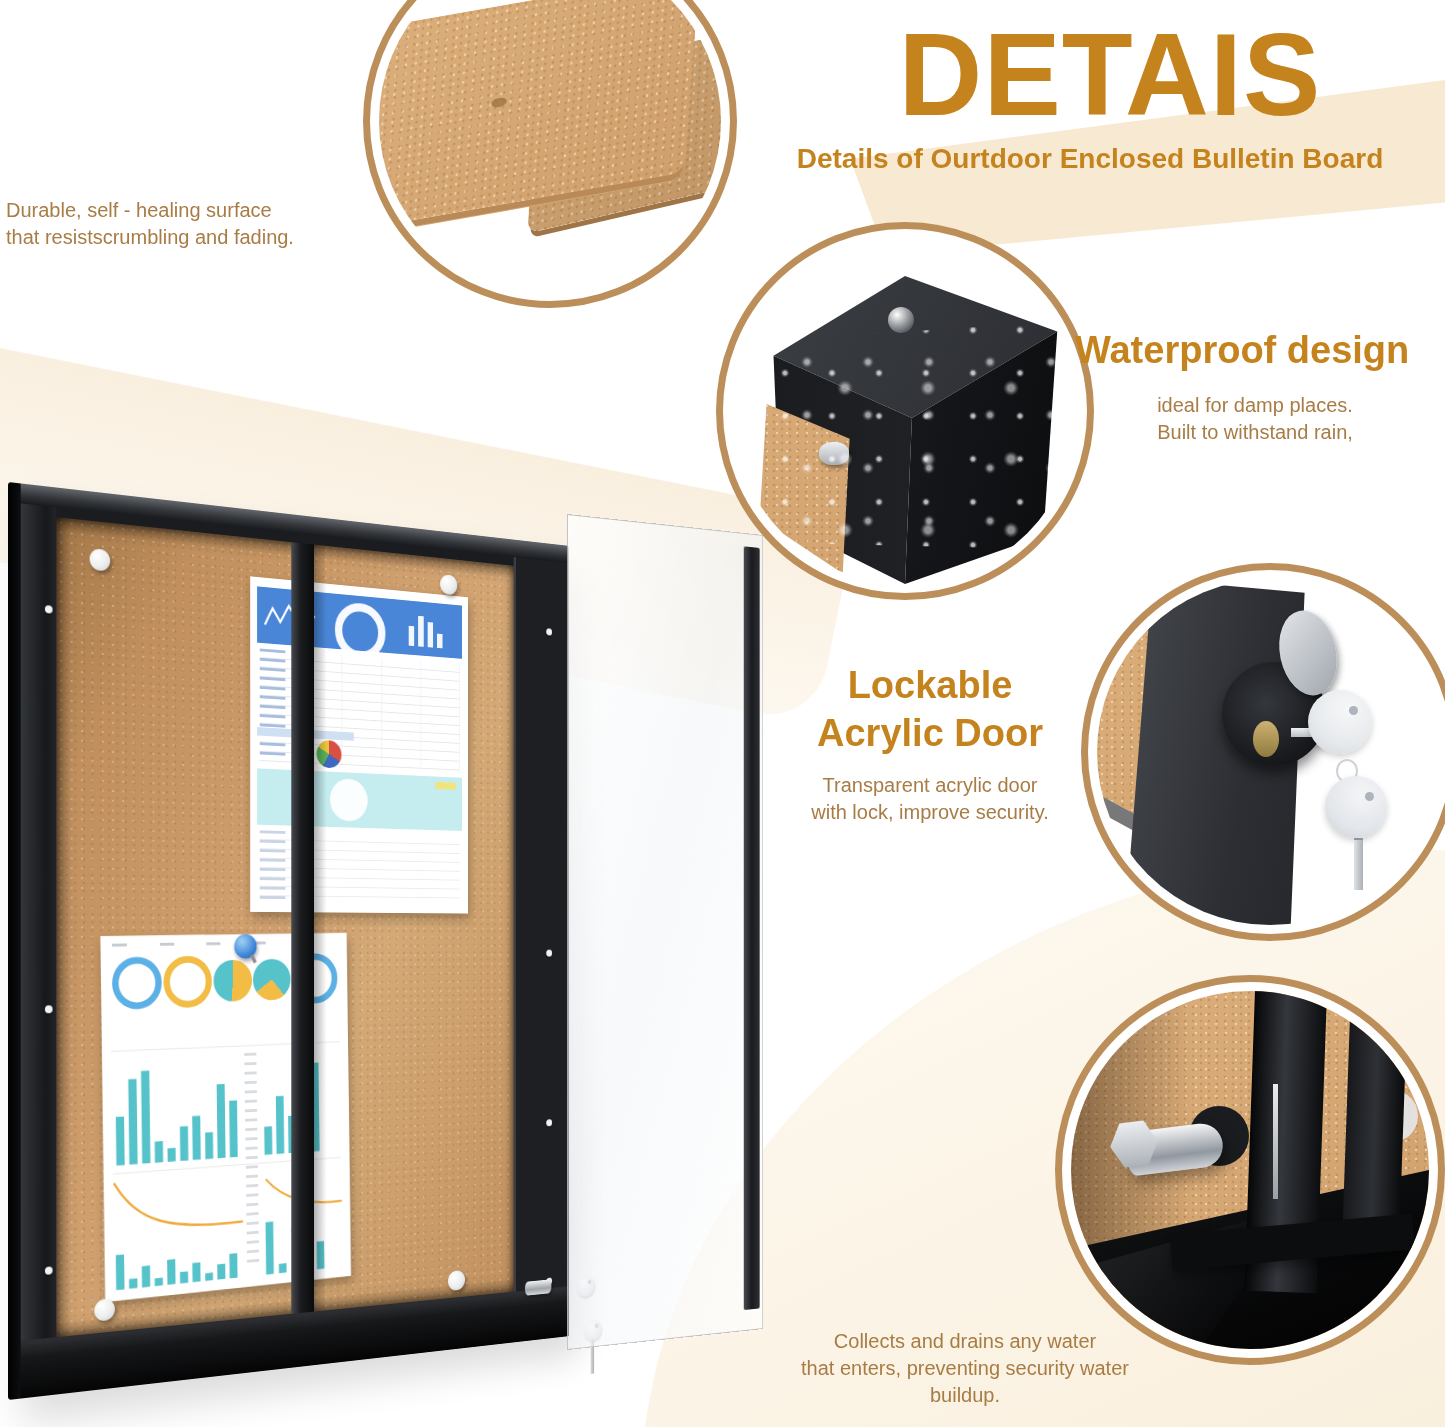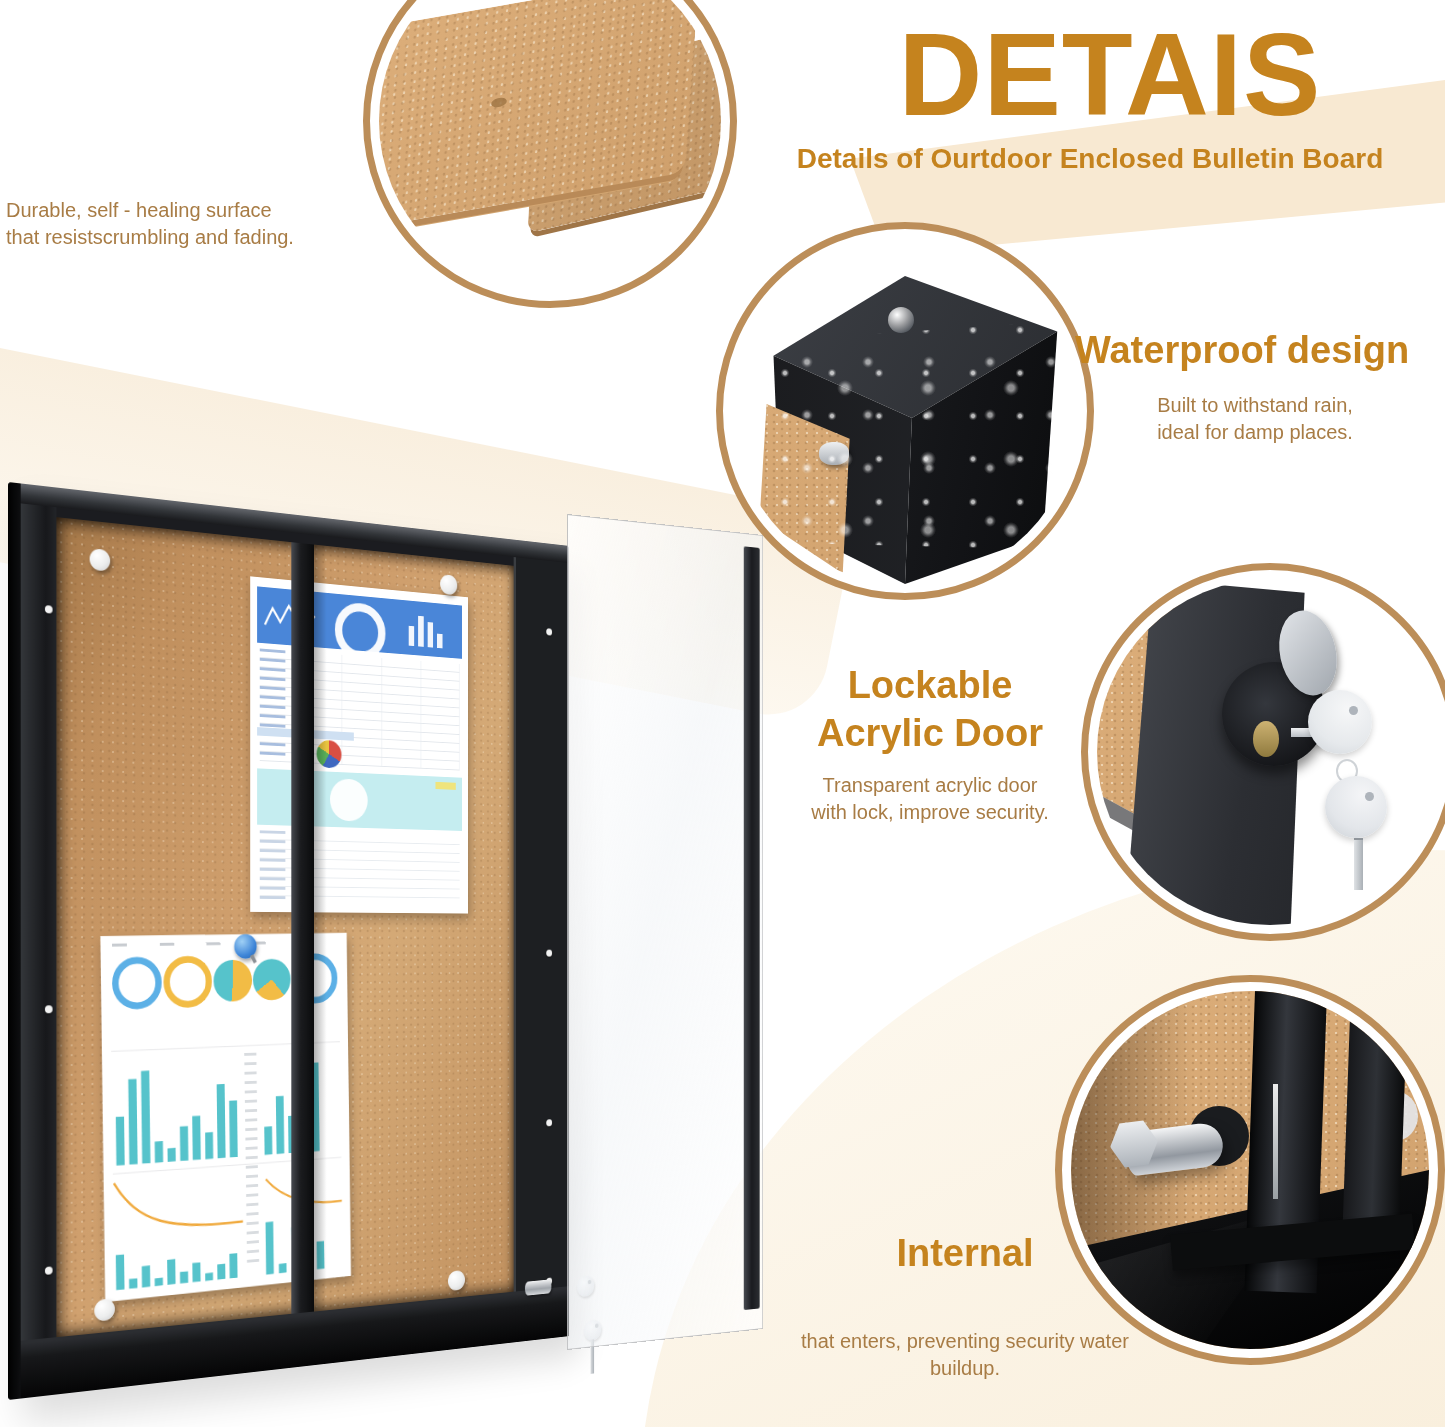--- a/index.html
+++ b/index.html
@@ -383,34 +383,34 @@
   <div class="abs h-orange t-title">DETAIS</div>
   <div class="abs h-orange t-subtitle">Details of Ourtdoor Enclosed Bulletin Board</div>
 
   <div class="abs t-body t-cork-b">
     <div>Durable, self - healing surface</div>
     <div>that resistscrumbling and fading.</div>
   </div>
 
   <div class="abs h-orange t-water-h">Waterproof design</div>
   <div class="abs t-body t-water-b">
+    <div>ideal for damp places.</div>
     <div>Built to withstand rain,</div>
-    <div>ideal for damp places.</div>
   </div>
 
   <div class="abs h-orange t-lock-h">
     <div>Lockable</div>
     <div>Acrylic Door</div>
   </div>
   <div class="abs t-body t-lock-b">
     <div>Transparent acrylic door</div>
     <div>with lock, improve security.</div>
   </div>
 
   <div class="abs h-orange t-drain-h">
-    <div>Internal</div>
   </div>
   <div class="abs t-body t-drain-b">
+    <div>Collects and drains any water</div>
     <div>that enters, preventing security water</div>
     <div>buildup.</div>
   </div>
 
 </div>
 
 </body></html>

